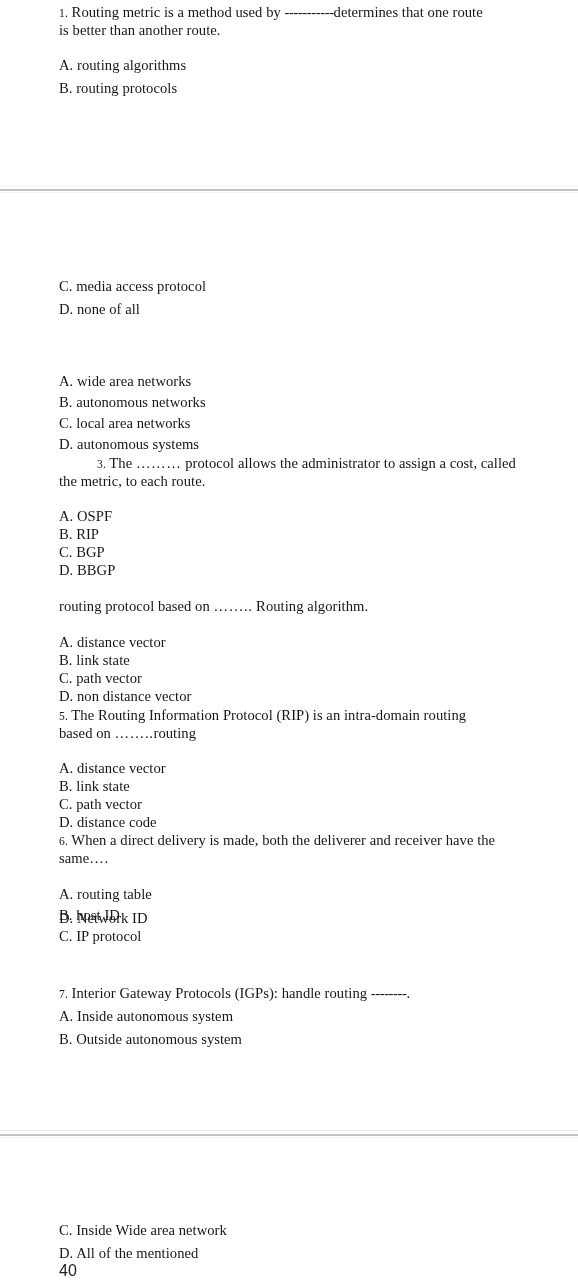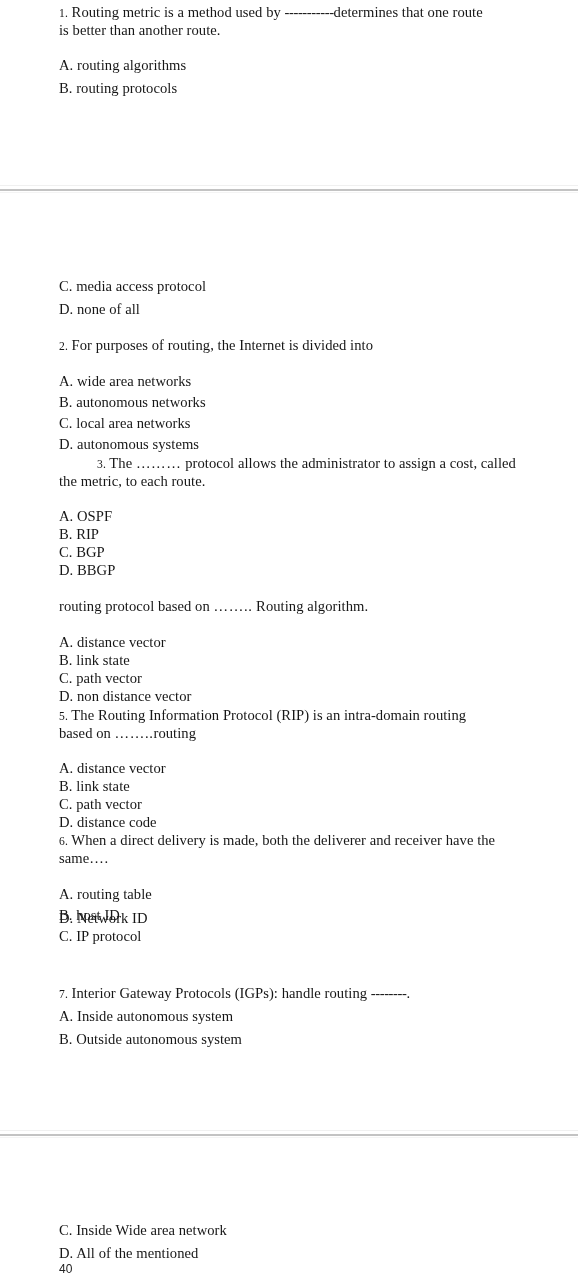--- a/index.html
+++ b/index.html
@@ -71,42 +71,41 @@
     top: 3px;
     width: 100%;
     height: 1px;
     background: #f4f4f4;
   }
 
   .folio {
     position: absolute;
     left: 59px;
     font-family: "Liberation Sans", "DejaVu Sans", sans-serif;
-    font-size: 12px;
+    font-size: 16px;
     color: #222;
     letter-spacing: 0.2px;
   }
 </style>
 </head>
 <body>
 
 <div class="page">
 
   <div class="ln" style="top:2px;"><span class="qnum">1.</span><span> Routing metric is a method used by </span><span class="dashes">-----------</span><span>determines that one route</span></div>
   <div class="ln" style="top:20px;">is better than another route.</div>
 
   <div class="ln" style="top:55px;">A. routing algorithms</div>
   <div class="ln" style="top:78px;">B. routing protocols</div>
 
   <div class="sep" style="top:189px;"></div>
 
   <div class="ln" style="top:276px;">C. media access protocol</div>
   <div class="ln" style="top:299px;">D. none of all</div>
 
-  <div class="ln" style="top:335px;"><span class="qnum">2.</span><span> For purposes of routing, the Internet is divided into</span></div>
 
   <div class="ln" style="top:371px;">A. wide area networks</div>
   <div class="ln" style="top:392px;">B. autonomous networks</div>
   <div class="ln" style="top:413px;">C. local area networks</div>
   <div class="ln" style="top:434px;">D. autonomous systems</div>
 
   <div class="ln" style="top:453px;margin-left:38px;"><span class="qnum">3.</span><span> The </span><span class="dots">………</span><span> protocol allows the administrator to assign a cost, called</span></div>
   <div class="ln" style="top:471px;">the metric, to each route.</div>
 
   <div class="ln" style="top:506px;">A. OSPF</div>

